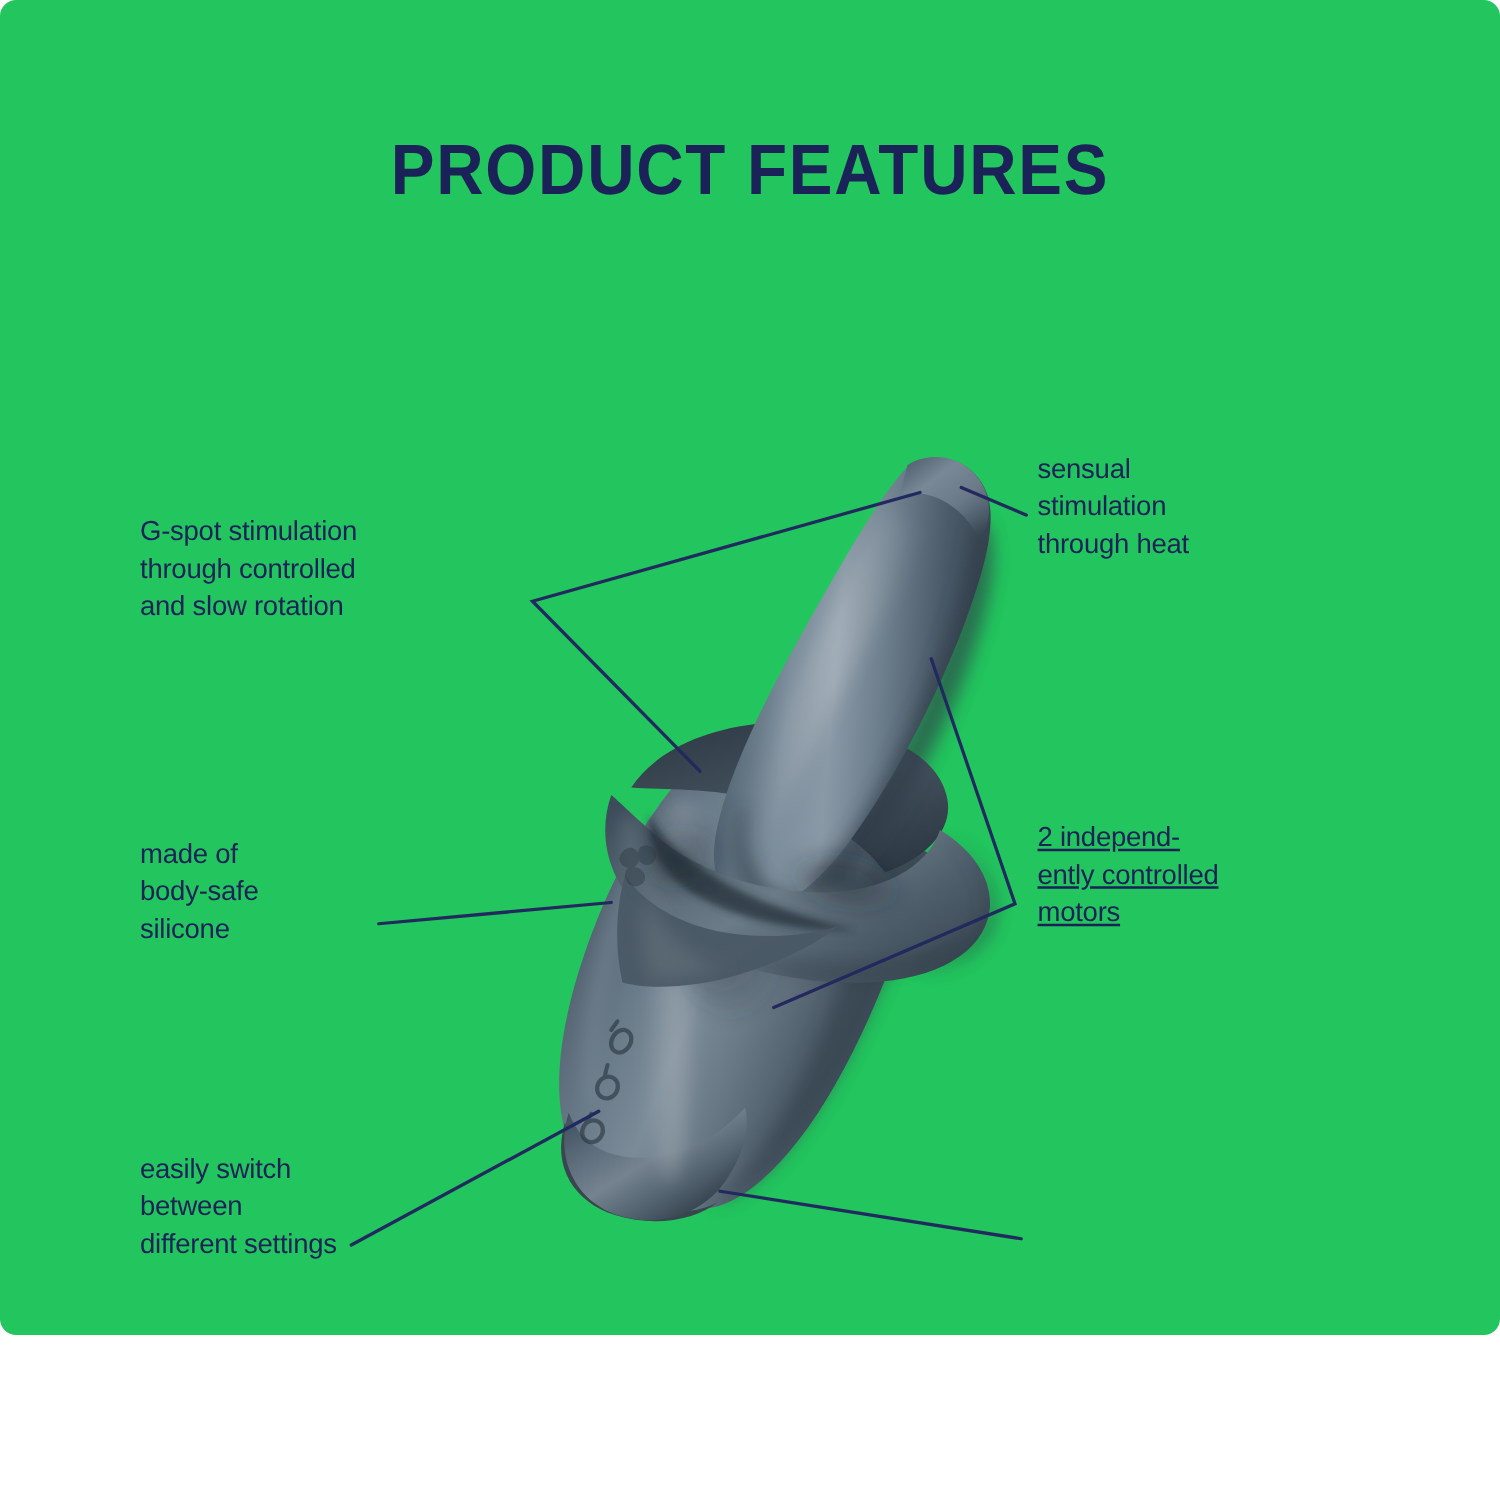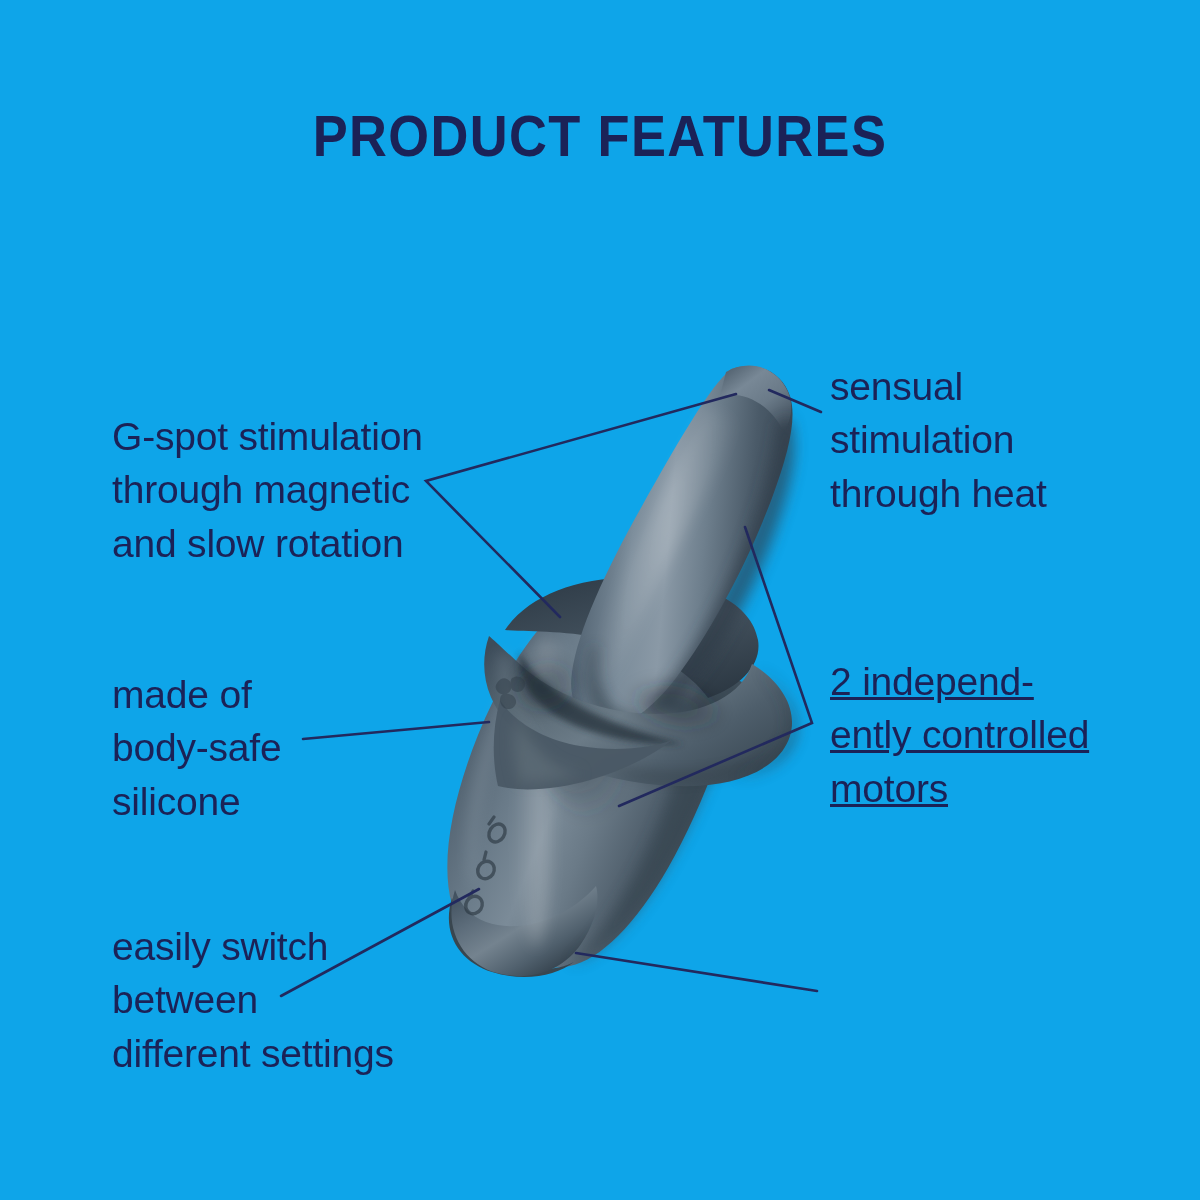--- a/index.html
+++ b/index.html
@@ -9,41 +9,42 @@
   body {
     width: 1200px;
     height: 1200px;
     background: #ffffff;
     font-family: "Liberation Sans", sans-serif;
     overflow: hidden;
   }
   #infographic {
     position: relative;
     width: 1200px;
-    height: 1200px;
-    background: #0ea5e9;
+    height: 1068px;
+    background: #22c55e;
+    border-radius: 13px;
   }
   .page-title {
     position: absolute;
     top: 108px;
     left: 0;
     width: 1200px;
     text-align: center;
     font-family: "Liberation Sans", sans-serif;
     font-size: 57px;
     font-weight: bold;
     letter-spacing: 1.5px;
     color: #1b2257;
     transform: scaleX(0.92);
     line-height: 1;
   }
   .callout {
     position: absolute;
     font-family: "Liberation Sans", sans-serif;
-    font-size: 39px;
+    font-size: 22px;
     font-weight: 500;
     line-height: 1.37;
     color: #1b2257;
     letter-spacing: -0.2px;
     white-space: pre-line;
   }
   .callout.left {
     text-align: left;
   }
   .callout.right {
@@ -298,21 +299,21 @@
 
       <path d="M 303 739 L 489 722"></path>
 
       <path d="M 281 996 L 479 889"></path>
 
       <path d="M 576 953 L 817 991"></path>
     </g>
   </svg>
 
   <div class="callout left" id="c-gspot">G-spot stimulation
-through magnetic
+through controlled
 and slow rotation</div>
 
   <div class="callout right" id="c-heat">sensual
 stimulation
 through heat</div>
 
   <div class="callout right" id="c-motors">2 independ-
 ently controlled
 motors</div>
 

